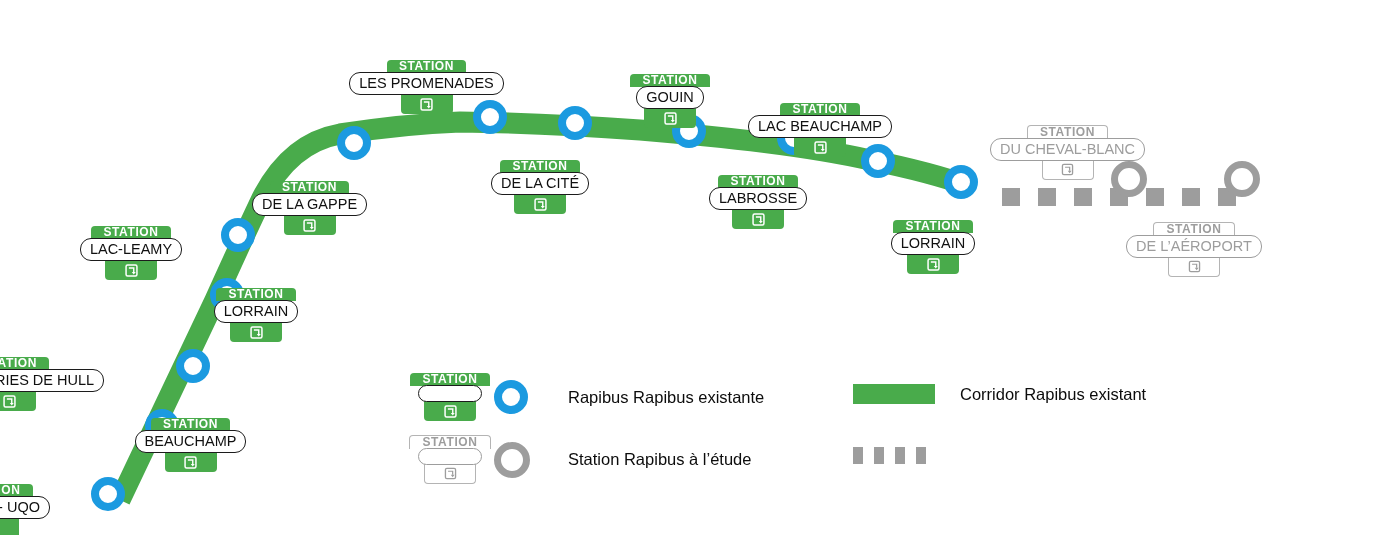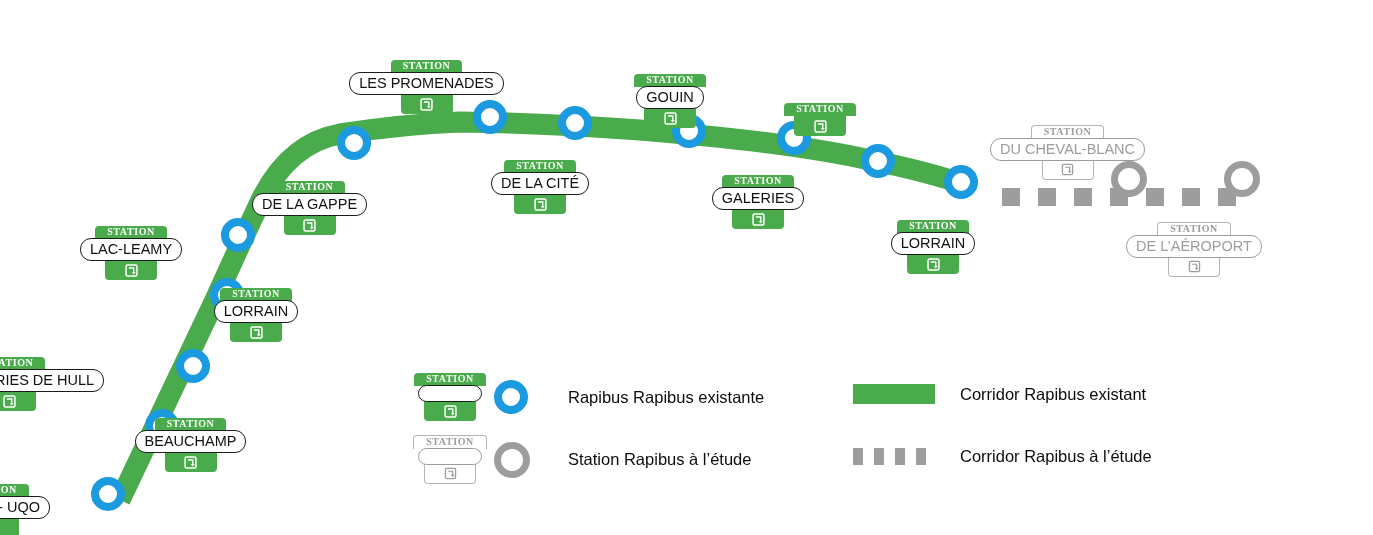--- a/index.html
+++ b/index.html
@@ -55,28 +55,27 @@
   }
   .plaque-inner {
     display: flex;
     flex-direction: column;
     align-items: center;
     position: relative;
   }
   .plaque-head {
     border-radius: 4px 4px 0 0;
     padding: 2px 12px 3px 12px;
-    font-size: 10px;
+    font-size: 12px;
     font-weight: bold;
     letter-spacing: 0.6px;
     line-height: 8px;
     text-align: center;
     min-width: 52px;
     box-sizing: border-box;
-    font-family: Liberation Serif, serif;
   }
   .plaque-name {
     position: relative;
     z-index: 3;
     border-radius: 11px;
     padding: 2px 9px 3px 9px;
     font-size: 14.5px;
     font-weight: 400;
     line-height: 16px;
     white-space: nowrap;
@@ -349,36 +348,37 @@
             <path d="M5.2 5.4h5.2v4.1" fill="none" stroke="#ffffff" stroke-width="1.5"></path>
             <path d="M10.4 12.2l2.1-2.6h-4.2z" fill="#ffffff"></path>
           </svg>
       </div>
     </div>
   </div>
 
   <div class="plaque existing" style="left: 758px; top: 175px;">
     <div class="plaque-inner">
       <div class="plaque-head">STATION</div>
-      <div class="plaque-name">GALERIES</div>
+      <div class="plaque-name">LABROSSE</div>
       <div class="plaque-foot">
         <svg class="transfer-icon" viewBox="0 0 16 16">
             <g fill="none" stroke="#ffffff" stroke-width="1.6">
               <rect x="2.2" y="2.2" width="11.6" height="11.6" rx="1.6"></rect>
             </g>
             <path d="M5.2 5.4h5.2v4.1" fill="none" stroke="#ffffff" stroke-width="1.5"></path>
             <path d="M10.4 12.2l2.1-2.6h-4.2z" fill="#ffffff"></path>
           </svg>
       </div>
     </div>
   </div>
 
   <div class="plaque existing" style="left: 820px; top: 103px;">
     <div class="plaque-inner">
       <div class="plaque-head">STATION</div>
+      <div class="plaque-name">LAC BEAUCHAMP</div>
       <div class="plaque-foot">
         <svg class="transfer-icon" viewBox="0 0 16 16">
             <g fill="none" stroke="#ffffff" stroke-width="1.6">
               <rect x="2.2" y="2.2" width="11.6" height="11.6" rx="1.6"></rect>
             </g>
             <path d="M5.2 5.4h5.2v4.1" fill="none" stroke="#ffffff" stroke-width="1.5"></path>
             <path d="M10.4 12.2l2.1-2.6h-4.2z" fill="#ffffff"></path>
           </svg>
       </div>
     </div>
@@ -479,18 +479,17 @@
       <span class="legend-text" style="margin-left:25px;">Corridor Rapibus existant</span>
     </div>
 
     <div class="legend-row" style="left:403px; top:82px;">
       <div class="swatch-dashed">
         <i></i>
         <i></i>
         <i></i>
         <i></i>
       </div>
-      <span class="legend-text" style="margin-left:25px;">Corridor Rapibus à l’étude</span>
     </div>
 
   </div>
 
 </div>
 
 </body></html>

